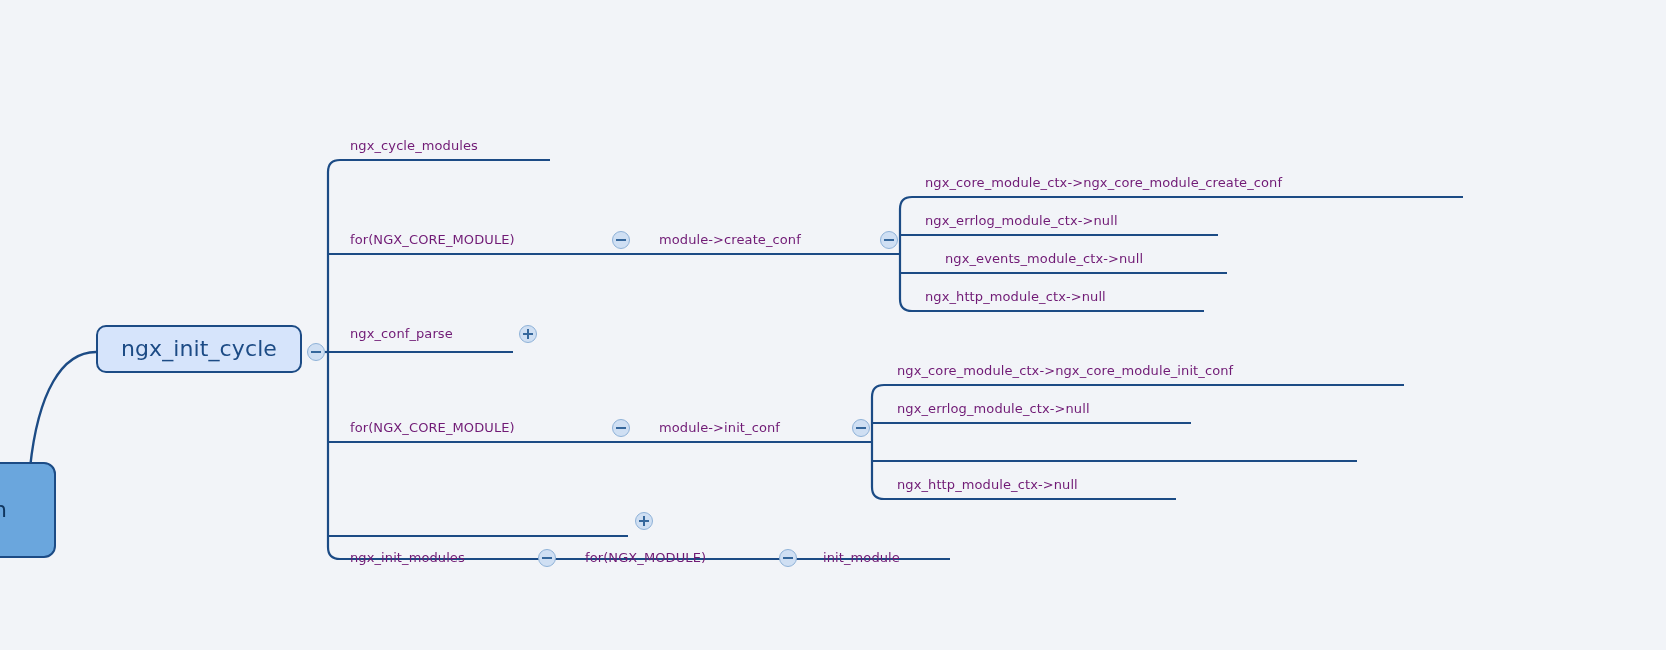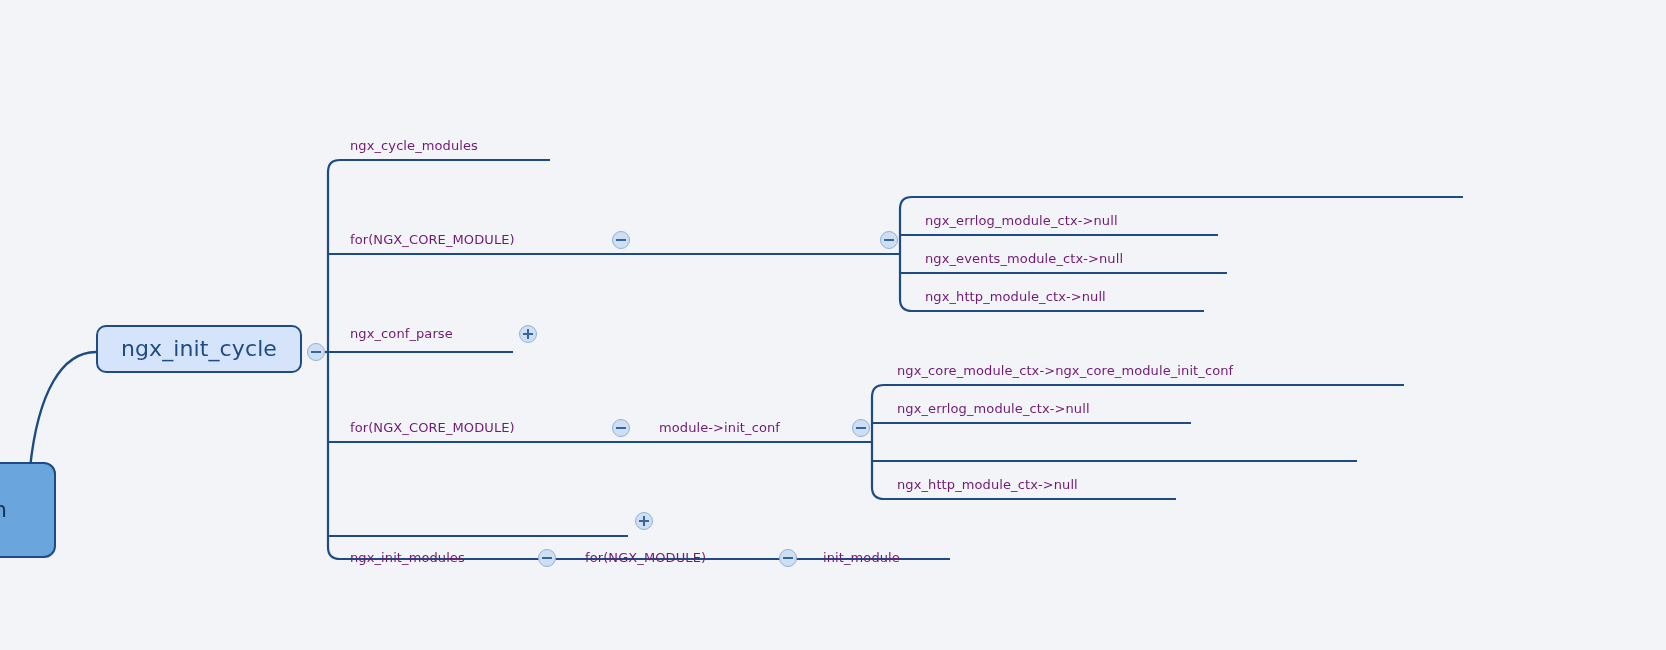--- a/index.html
+++ b/index.html
@@ -123,24 +123,26 @@
   <div class="root-box" style="left:96px; top:325px; width:206px; height:48px;">
     <span class="node-label">ngx_init_cycle</span>
   </div>
   <div class="toggle" style="left:307px; top:343px;"></div>
 
   <div class="node-label" style="left:350px; top:135px;">ngx_cycle_modules</div>
 
   <div class="node-label" style="left:350px; top:229px;">for(NGX_CORE_MODULE)</div>
   <div class="toggle" style="left:612px; top:231px;"></div>
 
+  <div class="node-label" style="left:659px; top:229px;">module-&gt;create_conf</div>
   <div class="toggle" style="left:880px; top:231px;"></div>
 
+  <div class="node-label" style="left:925px; top:172px;">ngx_core_module_ctx-&gt;ngx_core_module_create_conf</div>
   <div class="node-label" style="left:925px; top:210px;">ngx_errlog_module_ctx-&gt;null</div>
-  <div class="node-label" style="left:925px; top:248px;">ngx_events_module_ctx-&gt;null</div>
+  <div class="node-label" style="left:945px; top:248px;">ngx_events_module_ctx-&gt;null</div>
   <div class="node-label" style="left:925px; top:286px;">ngx_http_module_ctx-&gt;null</div>
 
   <div class="node-label" style="left:350px; top:323px;">ngx_conf_parse</div>
   <div class="toggle plus" style="left:519px; top:325px;"></div>
 
   <div class="node-label" style="left:350px; top:417px;">for(NGX_CORE_MODULE)</div>
   <div class="toggle" style="left:612px; top:419px;"></div>
 
   <div class="node-label" style="left:659px; top:417px;">module-&gt;init_conf</div>
   <div class="toggle" style="left:852px; top:419px;"></div>

